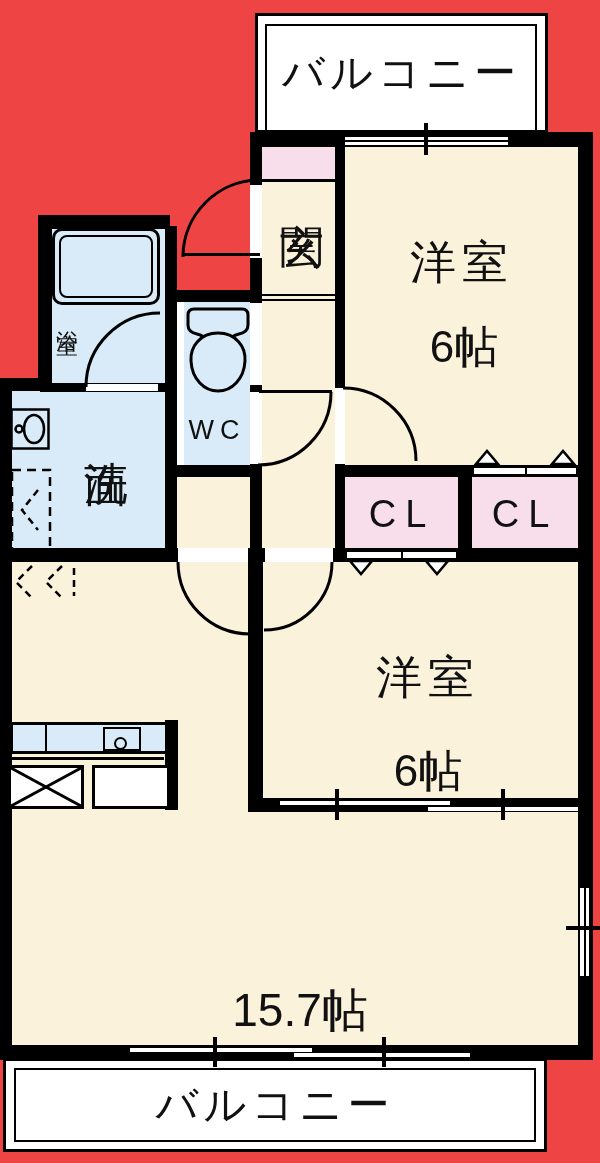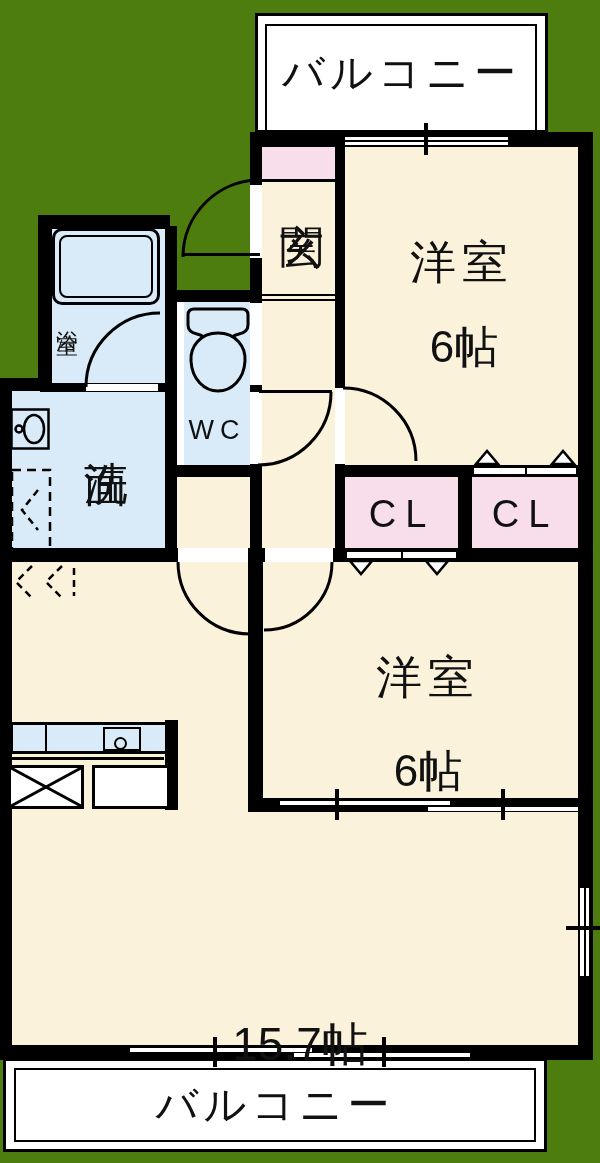--- a/index.html
+++ b/index.html
@@ -1,16 +1,16 @@
 <!DOCTYPE html>
 <html><head>
 <meta charset="utf-8">
 <style>
   html,body{margin:0;padding:0;background:#fff;}
-  #plan{position:relative;width:600px;height:1163px;background:#4d7c0f;
+  #plan{position:relative;width:600px;height:1163px;background:#ef4444;
         font-family:"Liberation Sans","DejaVu Sans",sans-serif;overflow:hidden;}
   .abs{position:absolute;box-sizing:border-box;}
   .wall{background:#000;}
   .fill{background:#FBF2DB;}
   .water{background:#D9EBF8;}
   .pink{background:#F8DEEA;}
   .white{background:#fff;}
   .lbl{color:#111;line-height:1.05;white-space:nowrap;}
   .center{display:flex;align-items:center;justify-content:center;text-align:center;}
   .vert{writing-mode:vertical-rl;text-orientation:upright;}
@@ -179,15 +179,15 @@
   <div class="abs lbl vert" style="left:83px;top:426px;font-size:44px;letter-spacing:6px;">洗面</div>
   <div class="abs lbl center" style="left:347px;top:493px;width:110px;height:44px;font-size:38px;letter-spacing:9px;">CL</div>
   <div class="abs lbl center" style="left:473px;top:493px;width:104px;height:44px;font-size:38px;letter-spacing:9px;">CL</div>
 
   <div class="abs lbl center" style="left:352px;top:236px;width:220px;height:52px;font-size:46px;letter-spacing:6px;">洋室</div>
   <div class="abs lbl center" style="left:352px;top:322px;width:224px;height:50px;font-size:44px;">6帖</div>
 
   <div class="abs lbl center" style="left:318px;top:651px;width:220px;height:52px;font-size:46px;letter-spacing:6px;">洋室</div>
   <div class="abs lbl center" style="left:318px;top:745px;width:220px;height:52px;font-size:44px;">6帖</div>
 
-  <div class="abs lbl center" style="left:170px;top:1016px;width:260px;height:56px;font-size:46px;text-align:center;">15.7帖</div>
+  <div class="abs lbl center" style="left:170px;top:982px;width:260px;height:56px;font-size:46px;text-align:center;">15.7帖</div>
 
 </div>
 
 </body></html>

